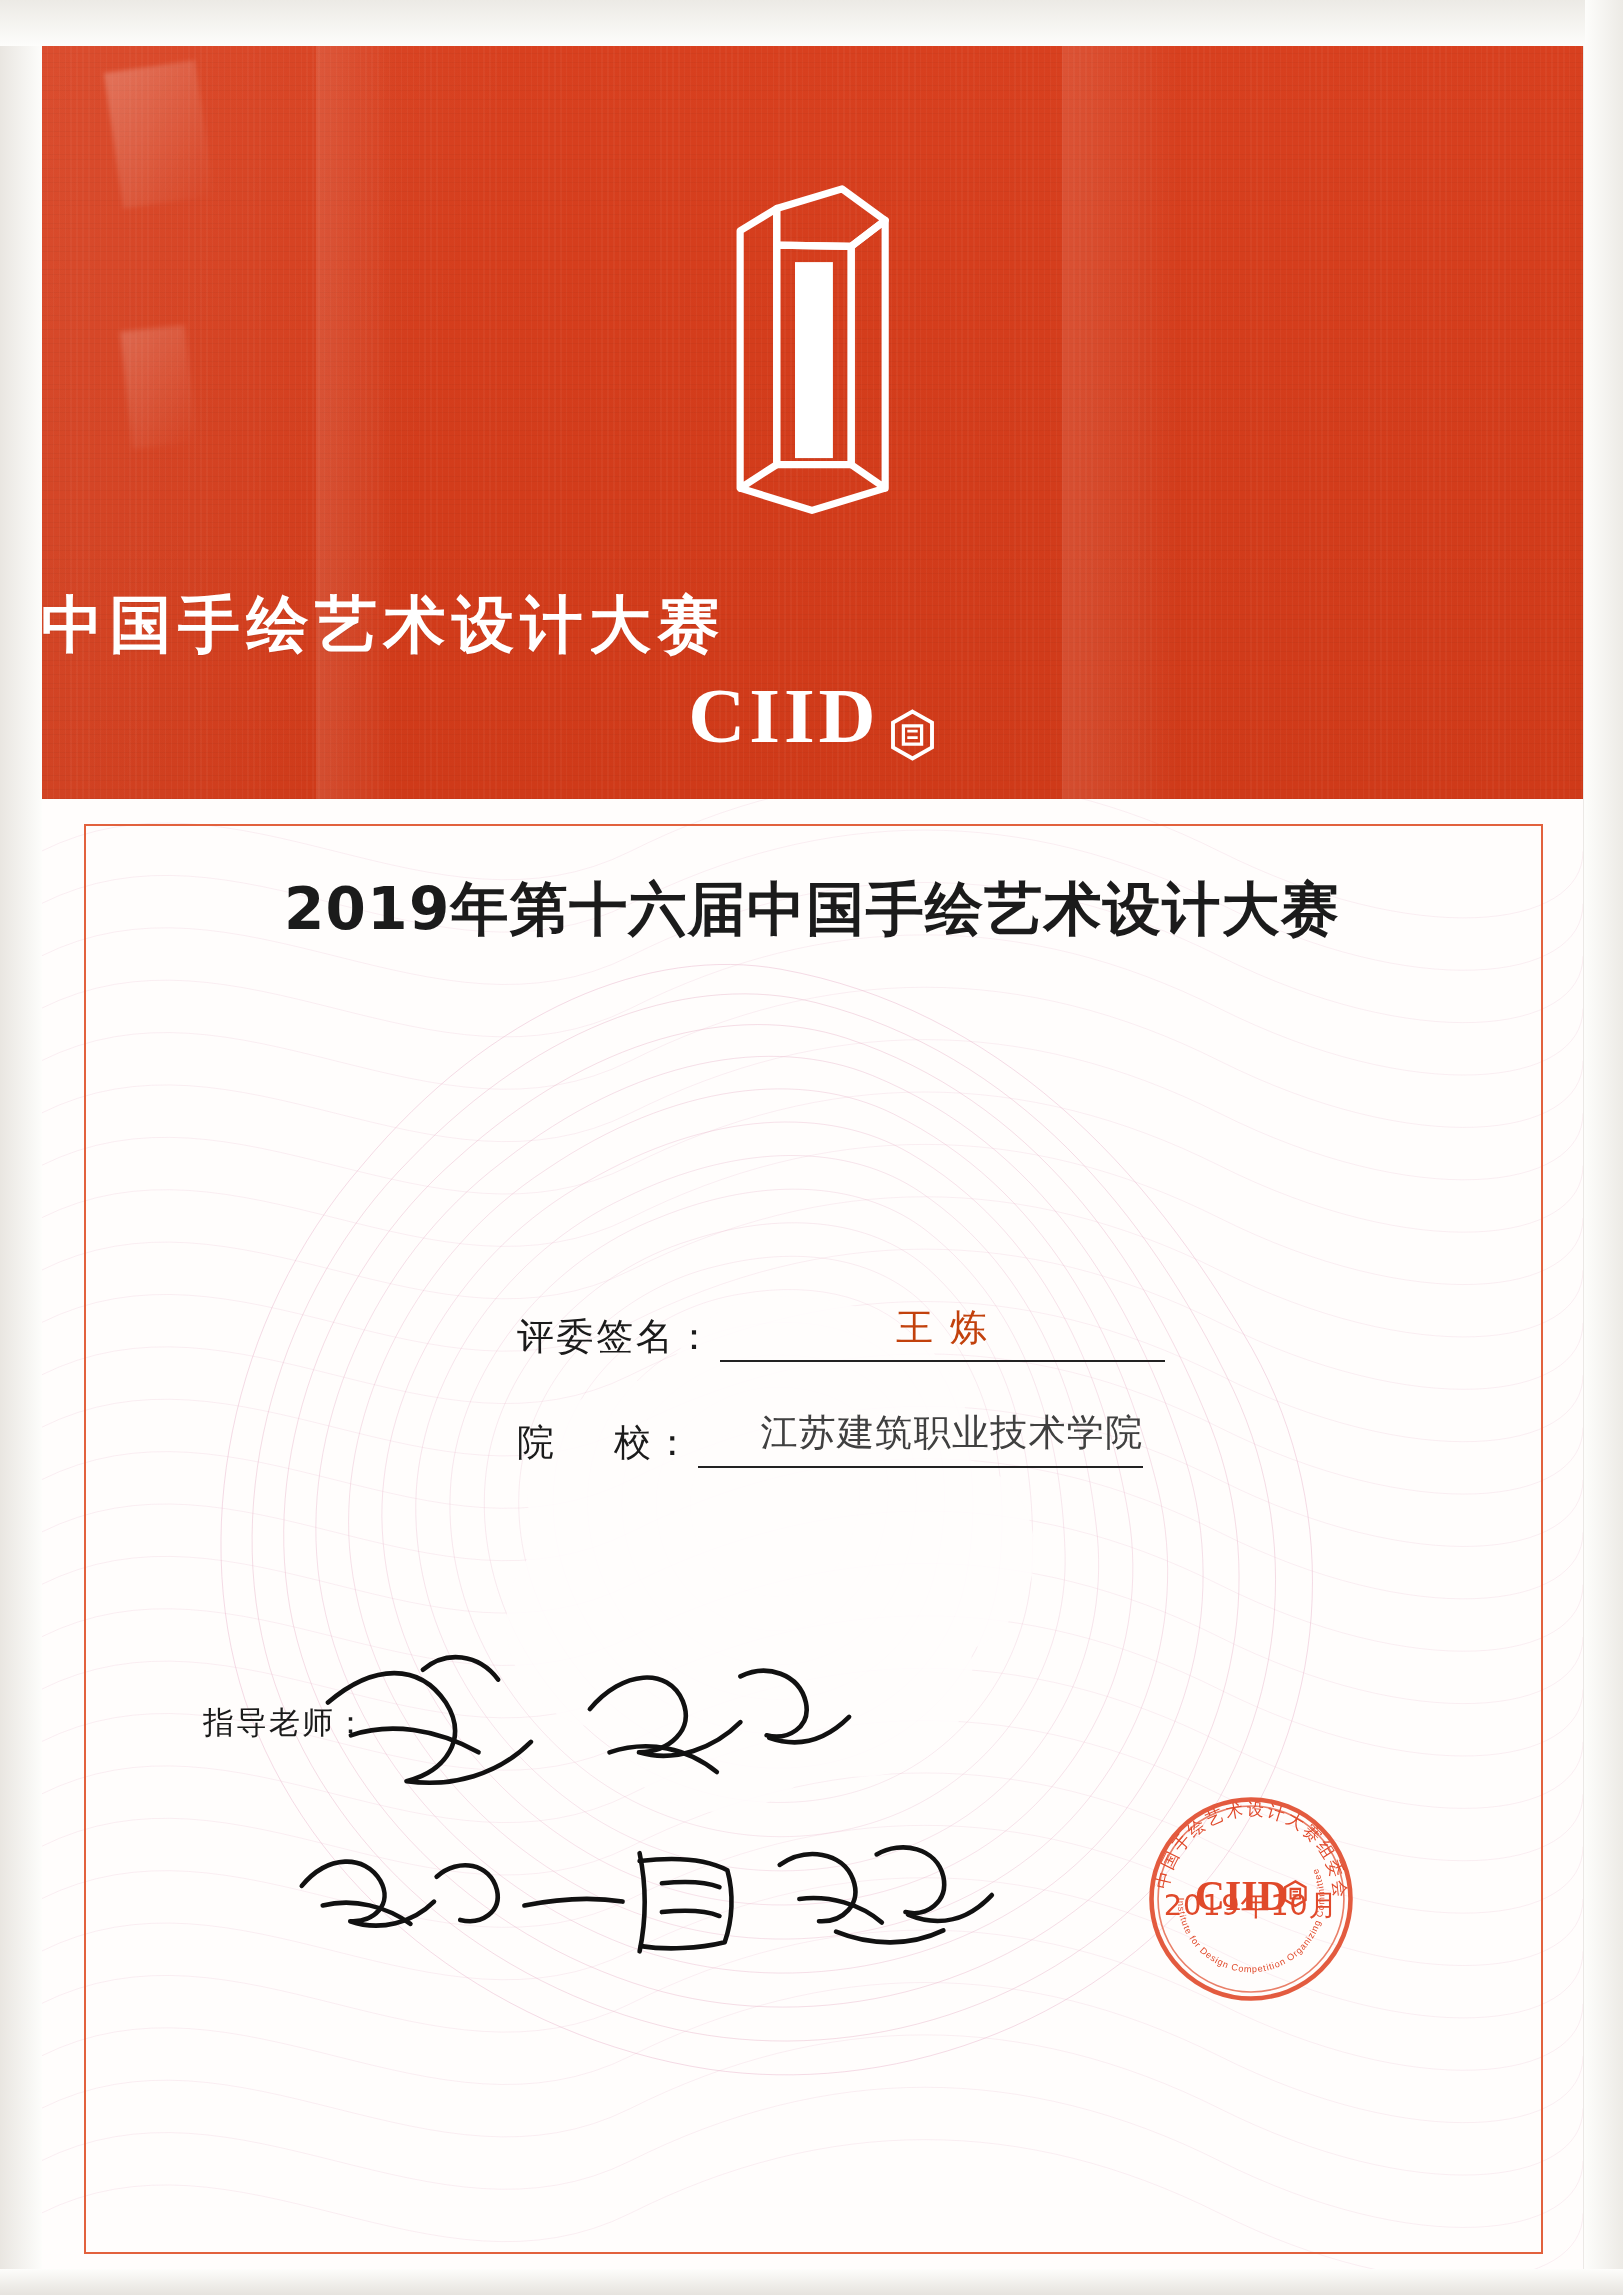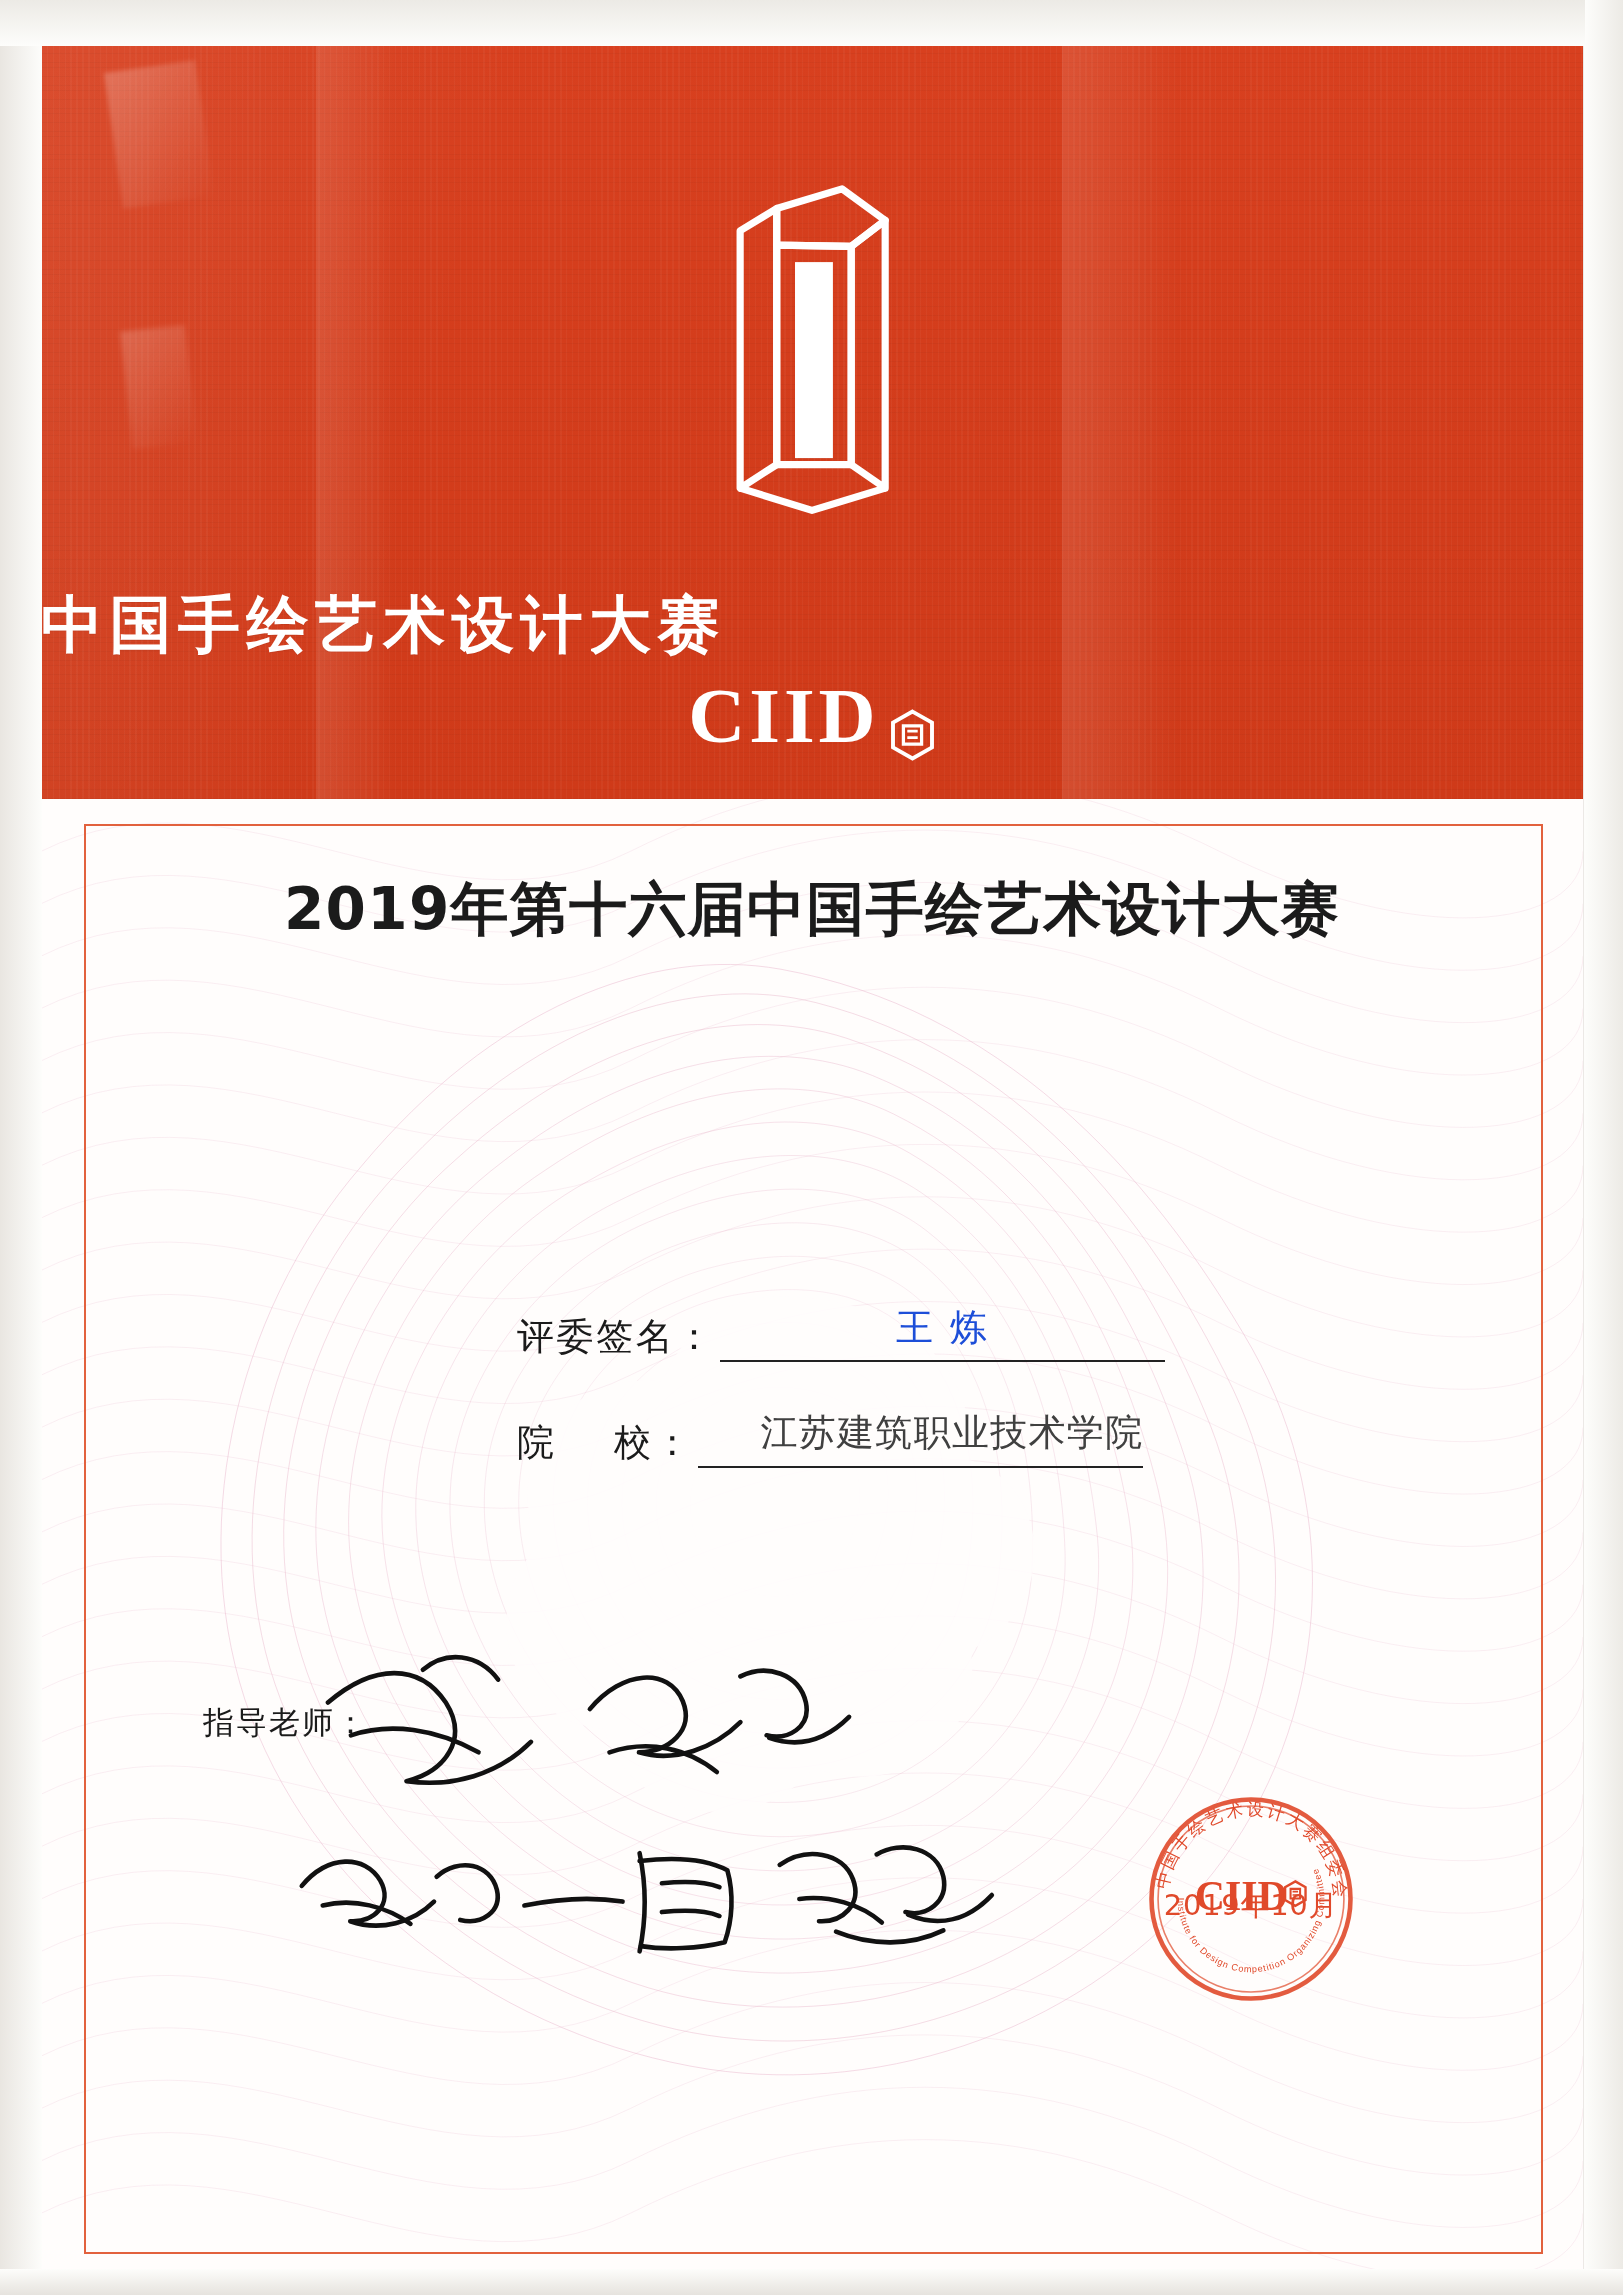--- a/index.html
+++ b/index.html
@@ -183,21 +183,21 @@
     color: #1b1b1b;
     letter-spacing: 2.6px;
     white-space: pre;
   }
   .field-value-underline {
     margin-left: 5.2px;
     border-bottom: 2px solid #222;
     min-width: 445px;
     text-align: center;
     font-size: 37px;
-    color: #1d4ed8;
+    color: #c2410c;
     padding-bottom: 6.5px;
     letter-spacing: 2.6px;
   }
   .field-value-plain {
     margin-left: 5.2px;
     font-size: 37px;
     color: #404040;
     letter-spacing: 1.3px;
     padding-bottom: 8px;
     border-bottom: 2px solid #222;

